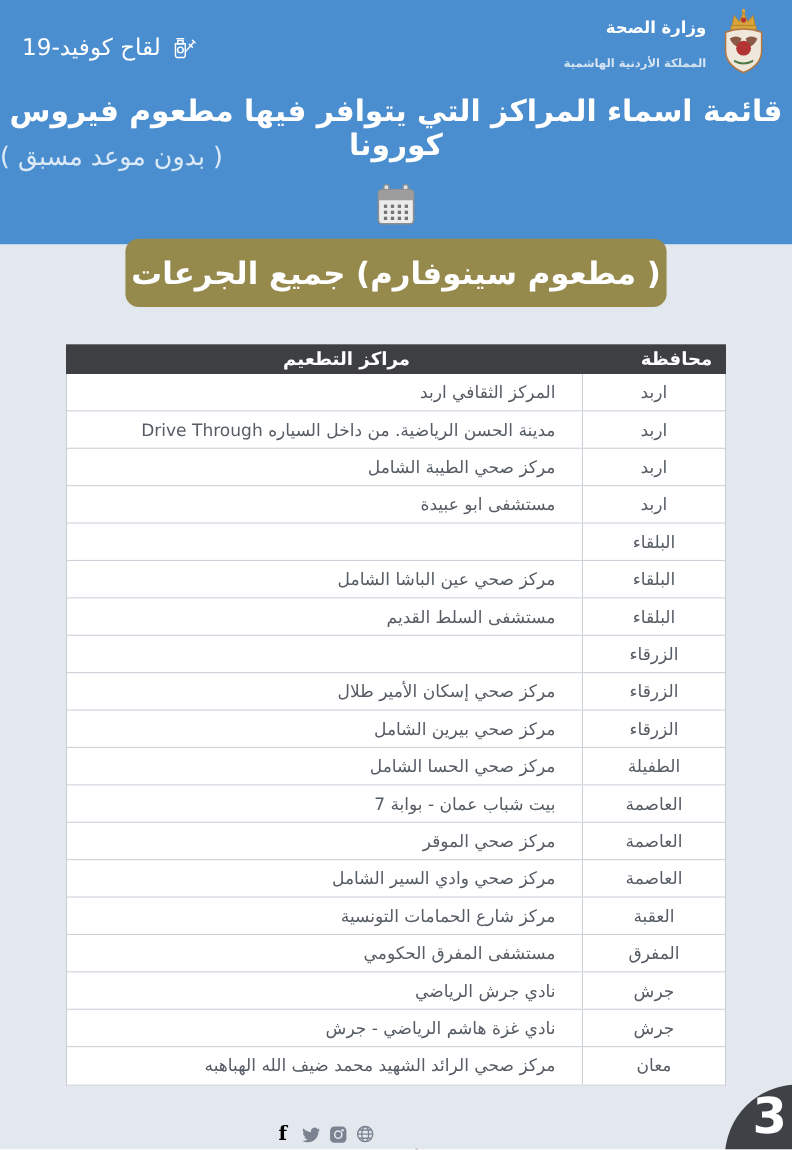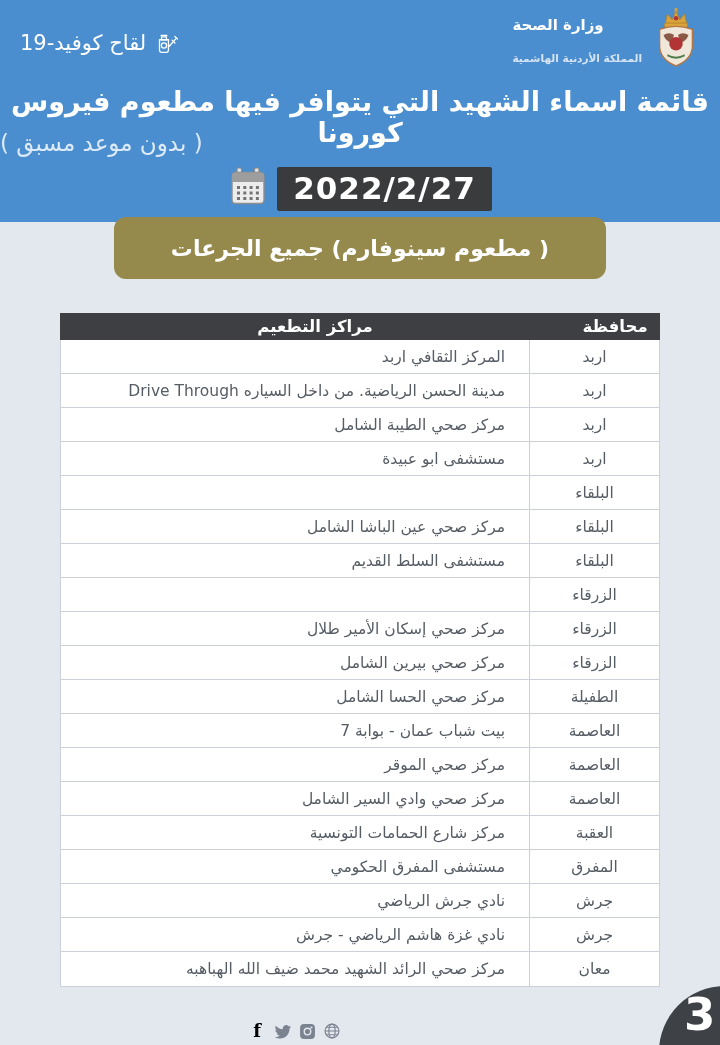--- a/index.html
+++ b/index.html
@@ -9,32 +9,32 @@
   *{margin:0;padding:0;box-sizing:border-box;}
   html,body{background:#fff;}
   body{font-family:"DejaVu Sans", sans-serif;}
   .page{position:relative;width:720px;height:1045px;background:var(--page_bg,#e3e8ef);overflow:hidden;margin:0 auto;}
 
   
   .header{position:absolute;top:0;left:0;width:720px;height:222px;background:var(--header_blue,#4a8ecf);color:#fff;}
   .badge{position:absolute;top:26px;left:20px;display:flex;flex-direction:row-reverse;align-items:center;gap:7px;}
   .badge-label{font-size:21px;font-weight:normal;direction:rtl;}
   .ministry{position:absolute;top:8px;right:18px;display:flex;align-items:center;gap:8px;}
-  .ministry-text{text-align:left;direction:rtl;}
+  .ministry-text{text-align:right;direction:rtl;}
   .ministry-name{font-size:15px;font-weight:bold;}
   .ministry-sub{font-size:10.5px;color:#d6e4f3;margin-top:18px;font-weight:bold;}
   .main-title{position:absolute;top:86px;left:0;width:720px;text-align:center;direction:rtl;font-size:27px;font-weight:bold;}
   .sub-title{position:absolute;top:130px;left:0;width:720px;text-align:left;direction:rtl;font-size:23px;color:#ddeaf7;}
   .date-row{position:absolute;top:166px;left:0;width:720px;display:flex;justify-content:center;align-items:center;gap:9px;}
   .date-box{background:var(--dark_box,#3a3b3d);color:#fff;font-size:31px;font-weight:bold;padding:3px 16px 5px;border-radius:2px;letter-spacing:1px;direction:ltr;}
 
   
   .banner{position:absolute;top:217px;left:114px;width:492px;height:62px;background:var(--banner_olive,#96894c);
           border-radius:12px;display:flex;align-items:center;justify-content:center;
-          color:#fff;font-size:22px;font-weight:bold;direction:rtl;z-index:2;}
+          color:#fff;font-size:28px;font-weight:bold;direction:rtl;z-index:2;}
 
   
   .table{position:absolute;top:313px;left:60px;width:600px;}
   .thead{display:grid;grid-template-columns:130px 1fr;direction:rtl;background:#3d3f42;color:#fff;height:27px;
          align-items:center;font-size:16.5px;font-weight:bold;}
   .thead .hcell{text-align:center;padding-left:40px;}
   .tbody{background:#fff;border:1px solid var(--line,#ccd1d9);border-top:none;}
   .trow{display:grid;grid-template-columns:130px 1fr;direction:rtl;height:34px;border-bottom:1px solid var(--line,#ccd1d9);}
   .trow:last-child{border-bottom:none;}
   .cell{display:flex;align-items:center;color:var(--row_text,#565c64);}
@@ -85,21 +85,21 @@
           <rect x="15" y="15.5" width="24" height="4.5" rx="1.5" fill="#d9a43b" stroke="#b07f2a" stroke-width="0.8"></rect>
           <path d="M10 22 Q27 16 44 22 L44 39 Q44 53 27 60 Q10 53 10 39 Z" fill="#efe7da" stroke="#b5763f" stroke-width="1.4"></path>
           <path d="M14 28 Q20 24 25 28 L22 36 Q16 34 14 28 Z" fill="#8a5a46"></path>
           <path d="M40 28 Q34 24 29 28 L32 36 Q38 34 40 28 Z" fill="#8a5a46"></path>
           <circle cx="27" cy="37" r="7" fill="#b23434"></circle>
           <path d="M18 48 Q27 53 36 48 L36 50 Q27 55 18 50 Z" fill="#4e7a4a"></path>
         </svg>
       </span>
     </div>
 
-    <div class="main-title">قائمة اسماء الشهيد التي يتوافر فيها مطعوم فيروس كورونا</div>
+    <div class="main-title">قائمة اسماء المراكز التي يتوافر فيها مطعوم فيروس كورونا</div>
     <div class="sub-title">( بدون موعد مسبق )</div>
 
     <div class="date-row">
       <span>
         <svg viewBox="0 0 40 42" width="40" height="42">
           <rect x="9" y="2" width="4.5" height="9" rx="1.5" fill="#e2e2e2" stroke="#8d8d8d" stroke-width="1.2"></rect>
           <rect x="26.5" y="2" width="4.5" height="9" rx="1.5" fill="#e2e2e2" stroke="#8d8d8d" stroke-width="1.2"></rect>
           <rect x="4" y="6.5" width="32" height="31" rx="3.5" fill="#ececec" stroke="#8d8d8d" stroke-width="1.4"></rect>
           <path d="M4 10 a3.5 3.5 0 0 1 3.5 -3.5 h25 A3.5 3.5 0 0 1 36 10 v6 H4 Z" fill="#9d9d9d"></path>
           <g fill="#747474">
@@ -111,21 +111,20 @@
               <rect x="15.3" y="25.5" width="3" height="3"></rect>
               <rect x="21.6" y="25.5" width="3" height="3"></rect>
               <rect x="27.9" y="25.5" width="3" height="3"></rect>
             <rect x="9" y="31" width="3" height="3"></rect>
               <rect x="15.3" y="31" width="3" height="3"></rect>
               <rect x="21.6" y="31" width="3" height="3"></rect>
               <rect x="27.9" y="31" width="3" height="3"></rect>
           </g>
         </svg>
       </span>
-      <span class="date-box">2022/2/27</span>
     </div>
   </div>
 
   <div class="banner">( مطعوم سينوفارم)  جميع الجرعات</div>
 
   <div class="table">
     <div class="thead">
       <div class="hcell">محافظة</div>
       <div class="hcell">مراكز التطعيم</div>
     </div>

